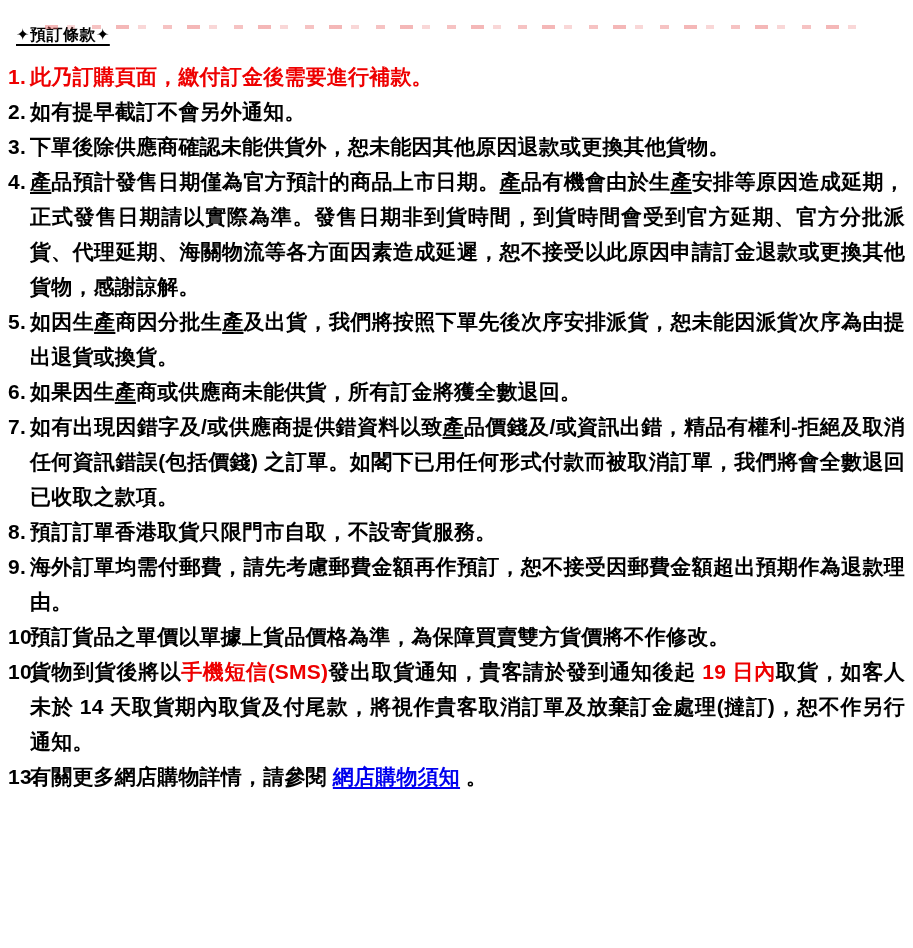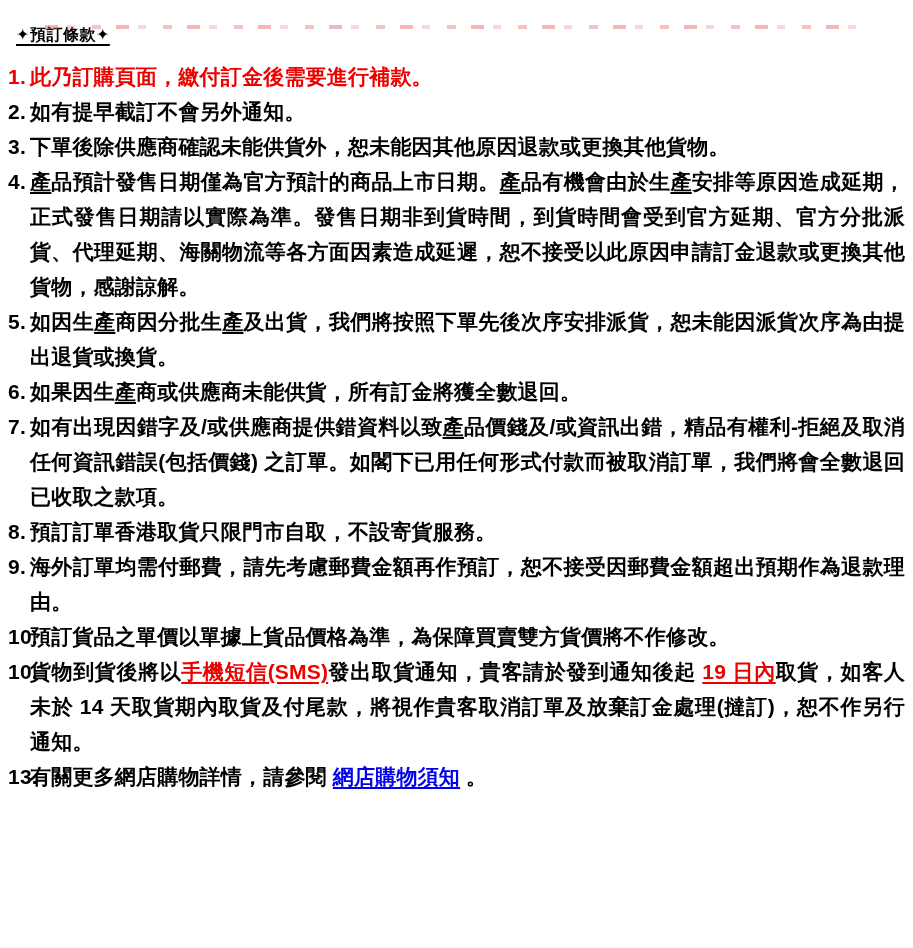--- a/index.html
+++ b/index.html
@@ -56,21 +56,20 @@
     text-justify:inter-ideograph;
     letter-spacing:.2px;
   }
   ol.terms li .num{
     position:absolute;left:0;top:0;
     white-space:nowrap;
   }
   li.red-item{color:var(--red);}
   .ru{
     color:var(--red);
-    text-decoration:underline;
     text-decoration-thickness:2px;
     text-underline-offset:3px;
   }
   .link{
     color:var(--blue);
     text-decoration:underline;
     text-decoration-thickness:2px;
     text-underline-offset:3px;
     cursor:pointer;
   }

